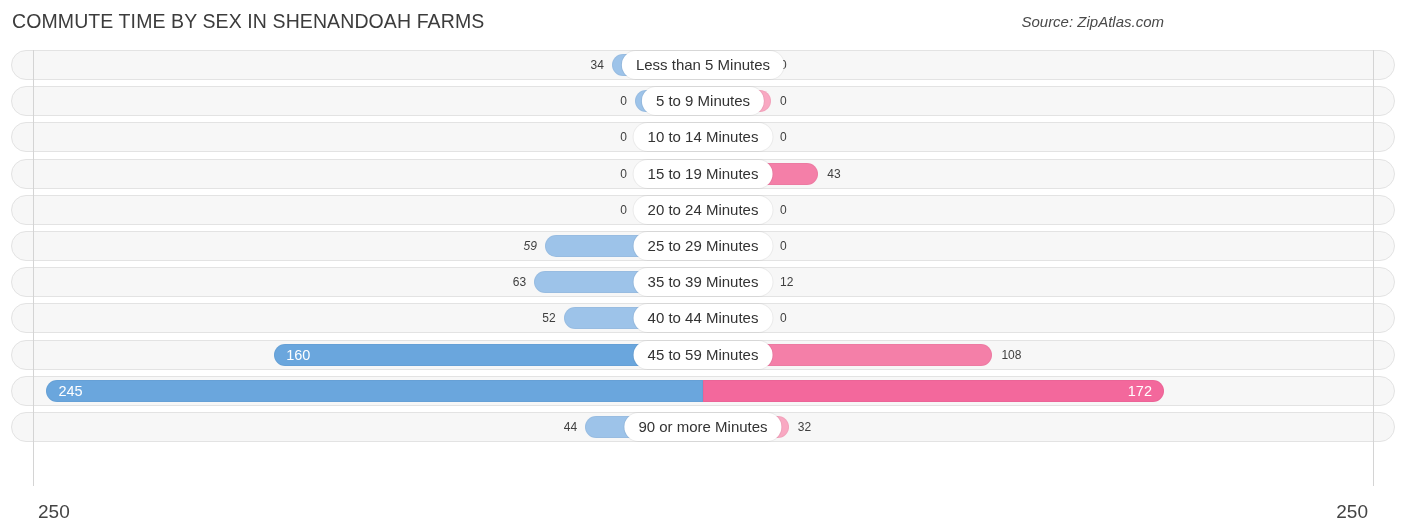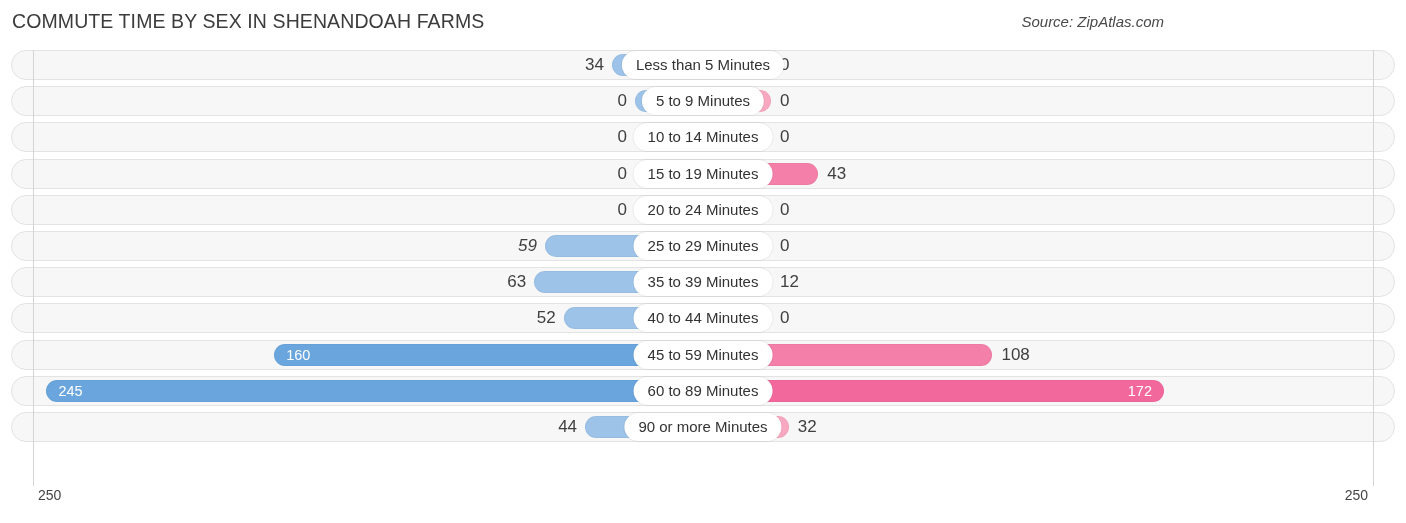--- a/index.html
+++ b/index.html
@@ -108,21 +108,21 @@
     background: #f3689c;
   }
   .bar.female.mid {
     background: #f47fa8;
   }
   .val {
     position: absolute;
     top: 0;
     height: 30px;
     line-height: 30px;
-    font-size: 17px;
+    font-size: 12px;
     color: #3f3f3f;
     white-space: nowrap;
     z-index: 5;
   }
   .val.left-out  { text-align: right; }
   .val.right-out { text-align: left; }
   .val.inside {
     color: #ffffff;
     font-size: 14.5px;
   }
@@ -146,22 +146,22 @@
   
   .footer {
     position: absolute;
     left: 0;
     top: 484px;
     width: 1406px;
     height: 39px;
   }
   .axis-min, .axis-max {
     position: absolute;
-    top: 3px;
-    font-size: 14px;
+    top: 17px;
+    font-size: 19px;
     color: #444444;
   }
   .axis-min { left: 38px; }
   .axis-max { right: 38px; }
   .legend {
     position: absolute;
     left: 0; right: 0;
     top: 4px;
     display: flex;
     justify-content: center;
@@ -269,21 +269,20 @@
           <div class="bar female mid" style="left: 703px; width: 289.44px;"></div>
           <div class="val right-out" style="left: 1001.44px;">108</div>
           <div class="catlabel" style="left: 703px;">45 to 59 Minutes</div>
         </div>
         <div class="row">
           <div class="track"></div>
           <div class="bar male hi" style="left: 46.4px; width: 656.6px;"></div>
           <div class="val inside" style="left: 58.4px;">245</div>
           <div class="bar female hi" style="left: 703px; width: 460.96px;"></div>
           <div class="val inside" style="left: 1117.96px; width: 34px; text-align: right;">172</div>
-          <div class="catlabel" style="left: 703px;">60 to 89 Minutes</div>
         </div>
         <div class="row">
           <div class="track"></div>
           <div class="bar male" style="left: 585.08px; width: 117.92px;"></div>
           <div class="val left-out" style="left: 521.08px; width: 56px;">44</div>
           <div class="bar female" style="left: 703px; width: 85.76px;"></div>
           <div class="val right-out" style="left: 797.76px;">32</div>
           <div class="catlabel" style="left: 703px;">90 or more Minutes</div>
         </div>
       </div>

